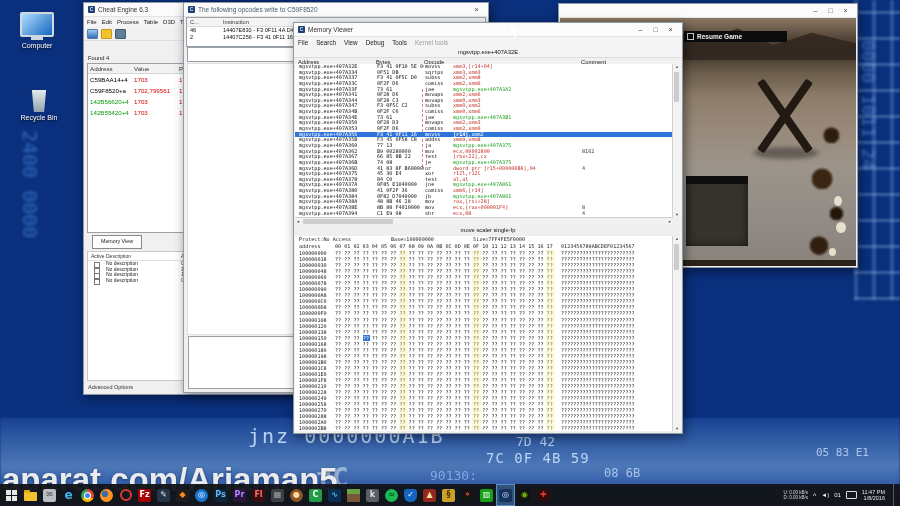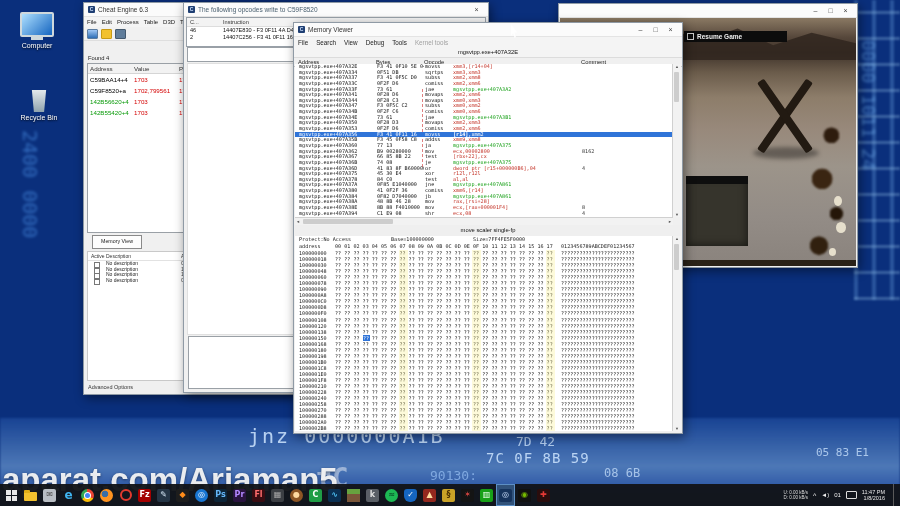--- a/index.html
+++ b/index.html
@@ -204,21 +204,21 @@
 </style>
 </head>
 <body>
 
 <div id="stage">
 
   <div id="wp-band"></div>
   <div id="wp-grid"></div>
   <div class="wp" id="frag-jnz">jnz 0000000A1B</div>
   <div class="wp" id="frag-7d74">7D 42</div>
-  <div class="wp" id="frag-7c0f">7C 0F 8B 59</div>
+  <div class="wp" id="frag-7c0f">7C 0F 4B 59</div>
   <div class="wp" id="frag-088b">08 6B</div>
   <div class="wp" id="frag-0683">05 83 E1</div>
   <div class="wp" id="frag-90130">90130:</div>
   <div class="wp" id="frag-tc">tC</div>
   <div class="wp" id="frag-col1">2400 0000</div>
   <div class="wp" id="frag-col2">0000 1011 24</div>
 
   <div class="deskicon" id="icon-computer">
     <div class="mon"></div>
     <div class="mon-stand"></div>

